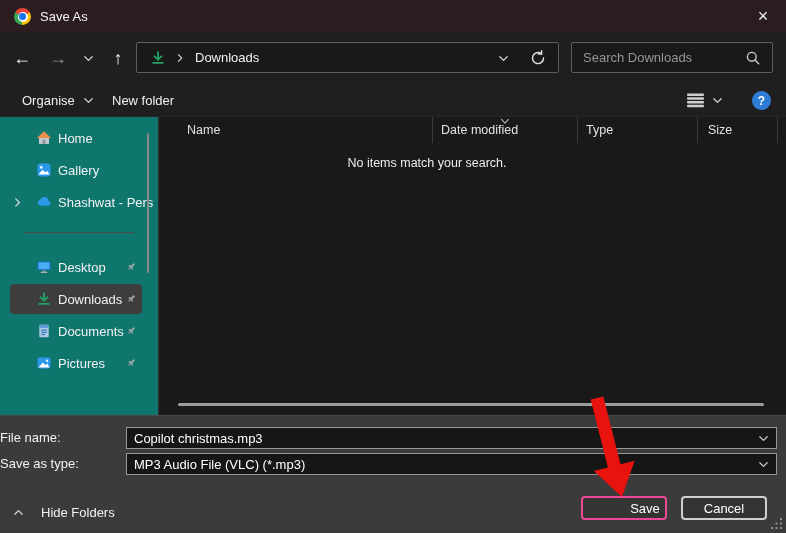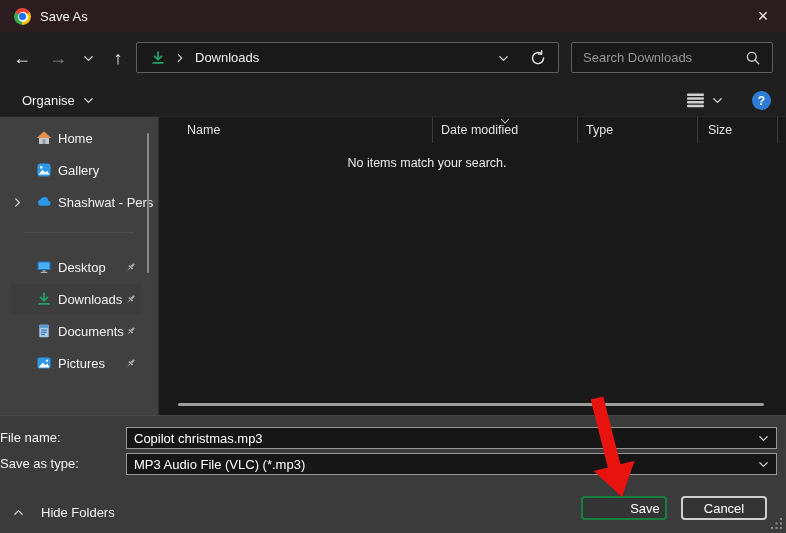--- a/index.html
+++ b/index.html
@@ -79,21 +79,21 @@
   .cmd-view { left: 686px; top: 0; height: 32px; display: flex; align-items: center; gap: 6px; position: absolute; }
   .view-glyph { width: 19px; height: 15px; }
   .help-btn {
     position: absolute; left: 752px; top: 7px; width: 19px; height: 19px;
     background: #2e7cd6; border-radius: 50%; color: #fff;
     display: flex; align-items: center; justify-content: center;
     font-size: 12px; font-weight: bold;
   }
 
   
-  .sidebar { position: absolute; left: 0; top: 117px; width: 158px; bottom: 118px; background: #404040; }
+  .sidebar { position: absolute; left: 0; top: 117px; width: 158px; bottom: 118px; background: #0f766e; }
   .sb-item {
     position: absolute; left: 10px; width: 132px; height: 30px;
     border-radius: 4px; display: flex; align-items: center;
   }
   .sb-item.selected { background: #3d3d3d; }
   .t0 { top: 6px; }  .t1 { top: 38px; } .t2 { top: 70px; }
   .t3 { top: 135px; } .t4 { top: 167px; } .t5 { top: 199px; text-decoration: underline; }
   .t6 { top: 231px; } .t7 { top: 263px; }
   .sb-chev { position: absolute; left: 1px; width: 13px; height: 13px; color: #d9d9d9; }
   .sb-icon { position: absolute; left: 26px; width: 16px; height: 16px; }
@@ -136,21 +136,21 @@
   .combo-caret { position: absolute; right: 6px; top: 4px; width: 13px; height: 13px; color: #cfcfcf; }
 
   .hidefolders { position: absolute; left: 12px; top: 87px; height: 18px; display: flex; align-items: center; gap: 16px; color: #f2f2f2; }
   .hf-chev { width: 13px; height: 13px; color: #d9d9d9; }
 
   .btn {
     position: absolute; top: 80px; width: 86px; height: 24px;
     background: #343434; border-radius: 4px; color: #fff; font-size: 13px;
     display: flex; align-items: center; justify-content: center;
   }
-  .btn-save   { left: 581px; border: 2px solid #15803d; padding-left: 42px; }
+  .btn-save   { left: 581px; border: 2px solid #ec4899; padding-left: 42px; }
   .btn-cancel { left: 681px; border: 2px solid #cfcfcf; }
 
   .grip { position: absolute; right: 3px; bottom: 3px; width: 12px; height: 12px; color: #8f8f8f; }
 
   
   .arrow-overlay { position: absolute; left: 0; top: 0; width: 786px; height: 533px; pointer-events: none; z-index: 50; }
 
   .defs-hidden { position: absolute; width: 0; height: 0; overflow: hidden; }
 </style>
 </head>
@@ -247,20 +247,23 @@
         </svg>
     </div>
   </div>
 
   <div class="commandbar">
     <div class="cmd-item cmd-organise">
       <span>Organise</span>
       <svg class="ic chev-12">
           <use href="#i-chevd"></use>
         </svg>
+    </div>
+    <div class="cmd-item cmd-newfolder">
+      <span>New folder</span>
     </div>
     <div class="cmd-view">
       <svg class="ic view-glyph" viewBox="0 0 20 16">
         <g fill="#cfcfcf">
           <rect x="1" y="0.6" width="18" height="2.7" rx="0.8"></rect>
           <rect x="1" y="4.6" width="18" height="2.7" rx="0.8"></rect>
           <rect x="1" y="8.6" width="18" height="2.7" rx="0.8"></rect>
           <rect x="1" y="12.6" width="18" height="2.7" rx="0.8"></rect>
         </g>
       </svg>

